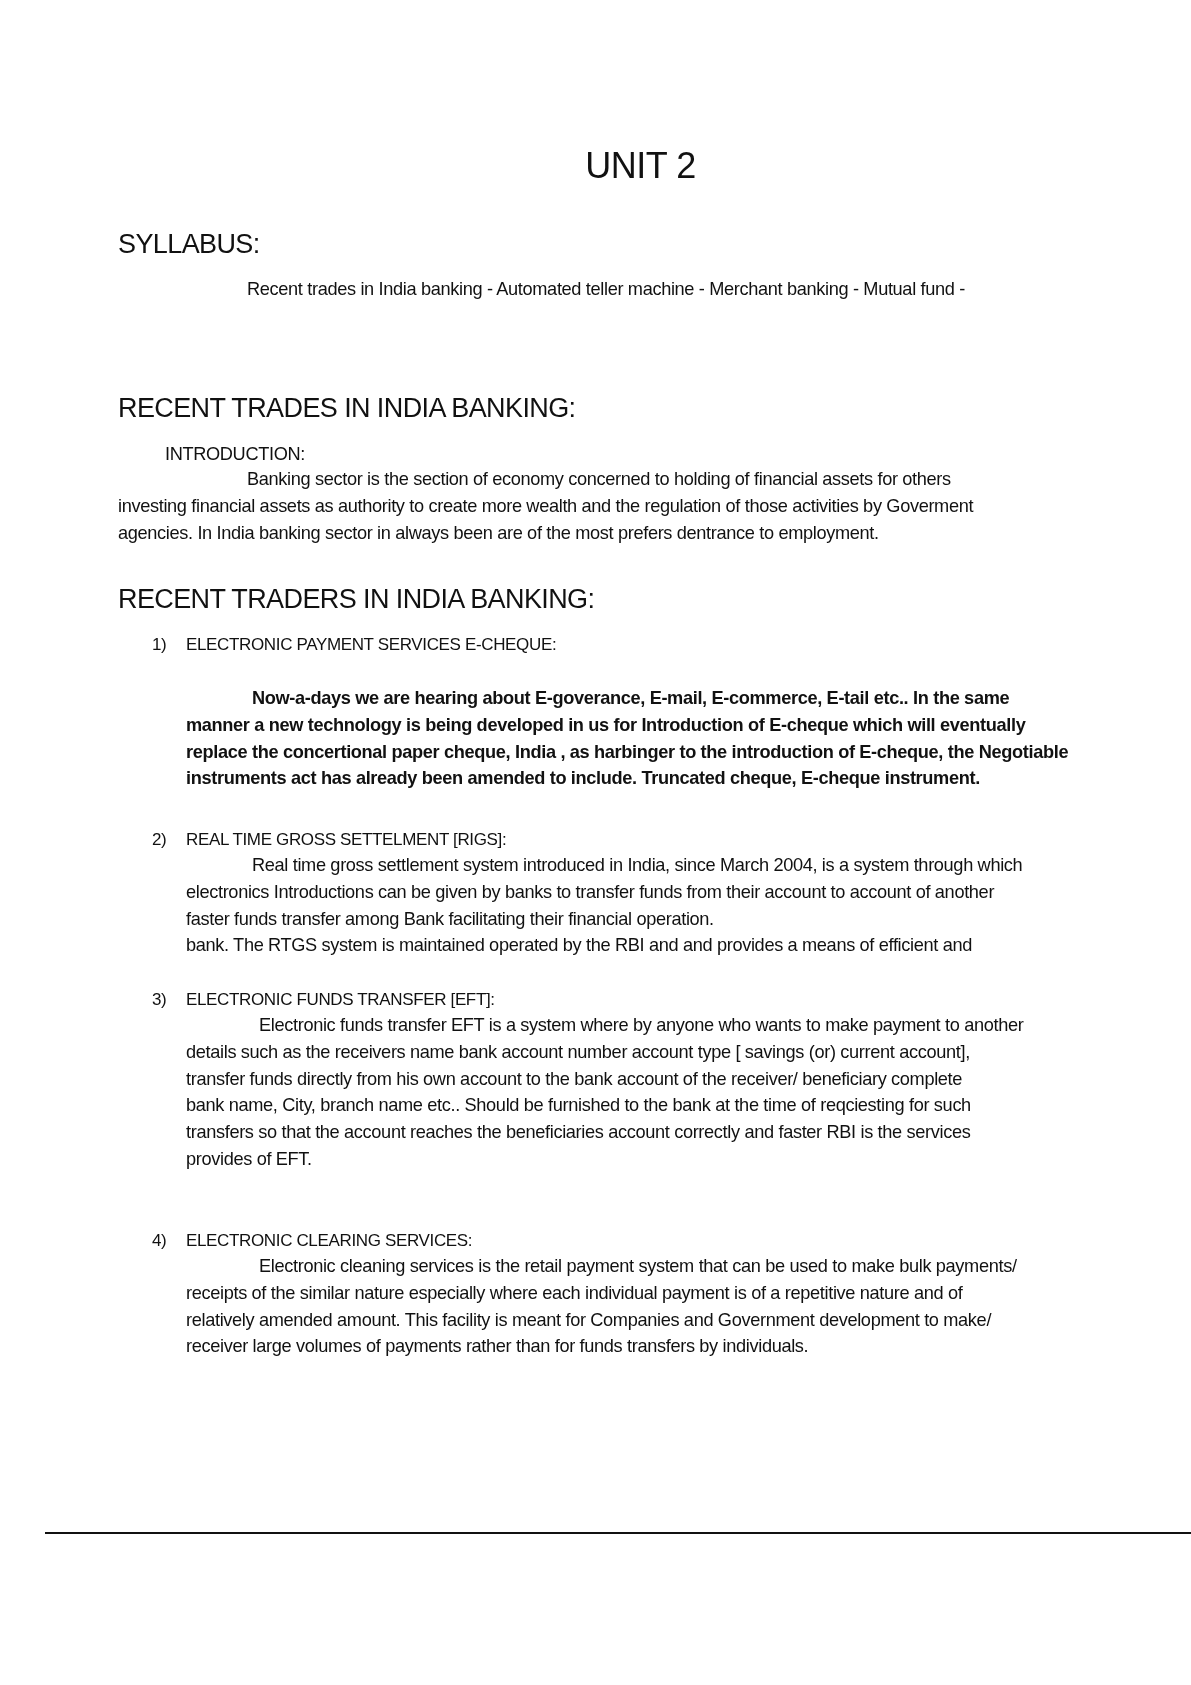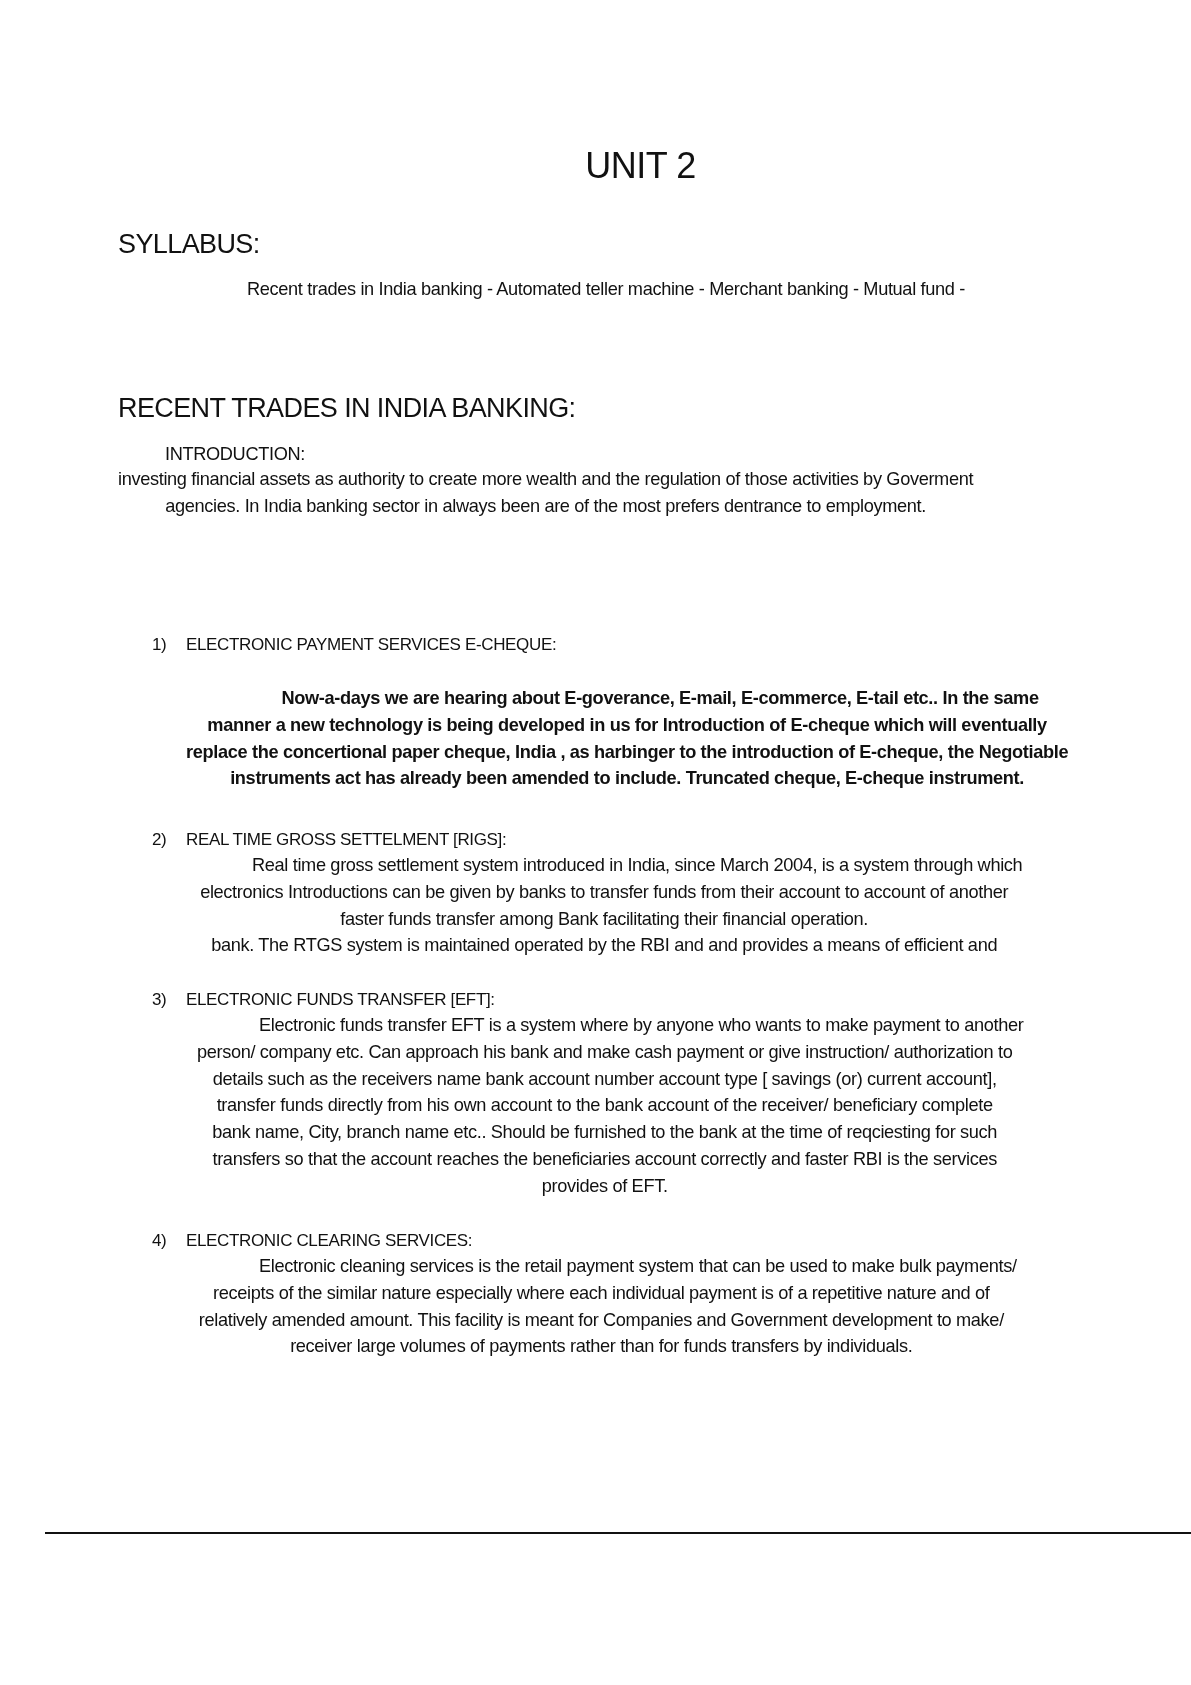--- a/index.html
+++ b/index.html
@@ -38,21 +38,20 @@
       font-size: 27px;
       letter-spacing: -0.6px;
       line-height: 32px;
     }
     .para {
       position: absolute;
       font-size: 18.2px;
       line-height: 26.8px;
       letter-spacing: -0.35px;
       white-space: nowrap;
-      text-align: center;
     }
     .para .line { display: block; }
     .sub {
       position: absolute;
       left: 120px;
       font-size: 18.2px;
       letter-spacing: -0.35px;
       line-height: 24px;
     }
     .item-head {
@@ -84,24 +83,26 @@
   <div class="title">UNIT 2</div>
 
   <div class="h1" style="top:228px;">SYLLABUS:</div>
   <div class="para" style="left:73px; top:276px;">
     <span class="line" style="padding-left:129px;">Recent trades in India banking - Automated teller machine - Merchant banking - Mutual fund -</span>
   </div>
 
   <div class="h1" style="top:392px;">RECENT TRADES IN INDIA BANKING:</div>
   <div class="sub" style="top:442px;">INTRODUCTION:</div>
   <div class="para" style="left:73px; top:466px;">
+    <span class="line" style="padding-left:129px;">Banking sector is the section of economy concerned to holding of financial assets for others</span>
     <span class="line">investing financial assets as authority to create more wealth and the regulation of those activities by Goverment</span>
     <span class="line">agencies. In India banking sector in always been are of the most prefers dentrance to employment.</span>
   </div>
 
+  <div class="h1" style="top:583px;">RECENT TRADERS IN INDIA BANKING:</div>
 
   <div class="item-head" style="top:633px;">
     <span class="num">1)</span><span>ELECTRONIC PAYMENT SERVICES E-CHEQUE:</span>
   </div>
   <div class="para" style="left:141px; top:685px;font-weight:bold;">
     <span class="line" style="padding-left:66px;">Now-a-days we are hearing about E-goverance, E-mail, E-commerce, E-tail etc.. In the same</span>
     <span class="line">manner a new technology is being developed in us for Introduction of E-cheque which will eventually</span>
     <span class="line">replace the concertional paper cheque, India , as harbinger to the introduction of E-cheque, the Negotiable</span>
     <span class="line">instruments act has already been amended to include. Truncated cheque, E-cheque instrument.</span>
   </div>
@@ -114,21 +115,20 @@
     <span class="line">electronics Introductions can be given by banks to transfer funds from their account to account of another</span>
     <span class="line">faster funds transfer among Bank facilitating their financial operation.</span>
     <span class="line">bank. The RTGS system is maintained operated by the RBI and and provides a means of efficient and</span>
   </div>
 
   <div class="item-head" style="top:988px;">
     <span class="num">3)</span><span>ELECTRONIC FUNDS TRANSFER [EFT]:</span>
   </div>
   <div class="para" style="left:141px; top:1012px;">
     <span class="line" style="padding-left:73px;">Electronic funds transfer EFT is a system where by anyone who wants to make payment to another</span>
-    <span class="line">person/  company etc. Can approach his bank and make cash payment or give instruction/ authorization to</span>
     <span class="line">details such as the receivers name bank account  number account type [ savings (or) current account],</span>
     <span class="line">transfer funds directly from his own account to the bank account of the receiver/ beneficiary complete</span>
     <span class="line">bank name, City, branch name etc..  Should be furnished to the bank at the time of reqciesting  for such</span>
     <span class="line">transfers so that the account reaches the beneficiaries account correctly and faster RBI is the services</span>
     <span class="line">provides of EFT.</span>
   </div>
 
   <div class="item-head" style="top:1229px;">
     <span class="num">4)</span><span>ELECTRONIC CLEARING SERVICES:</span>
   </div>

